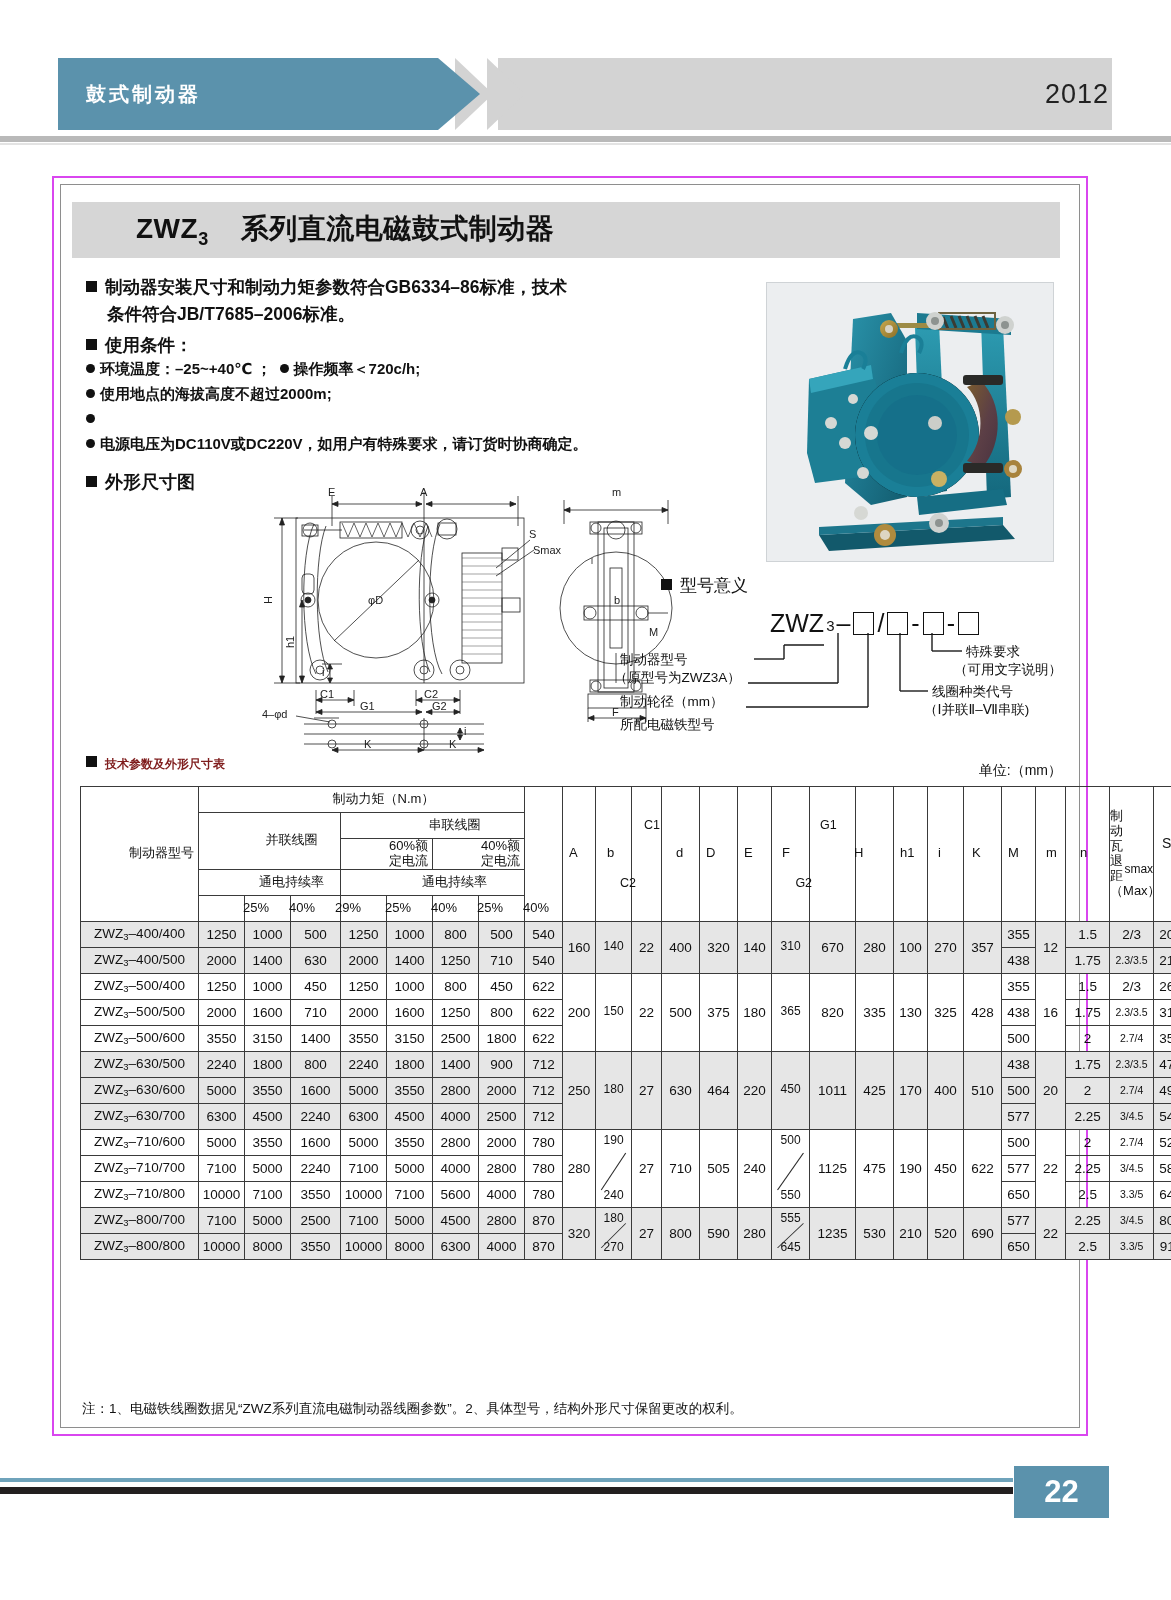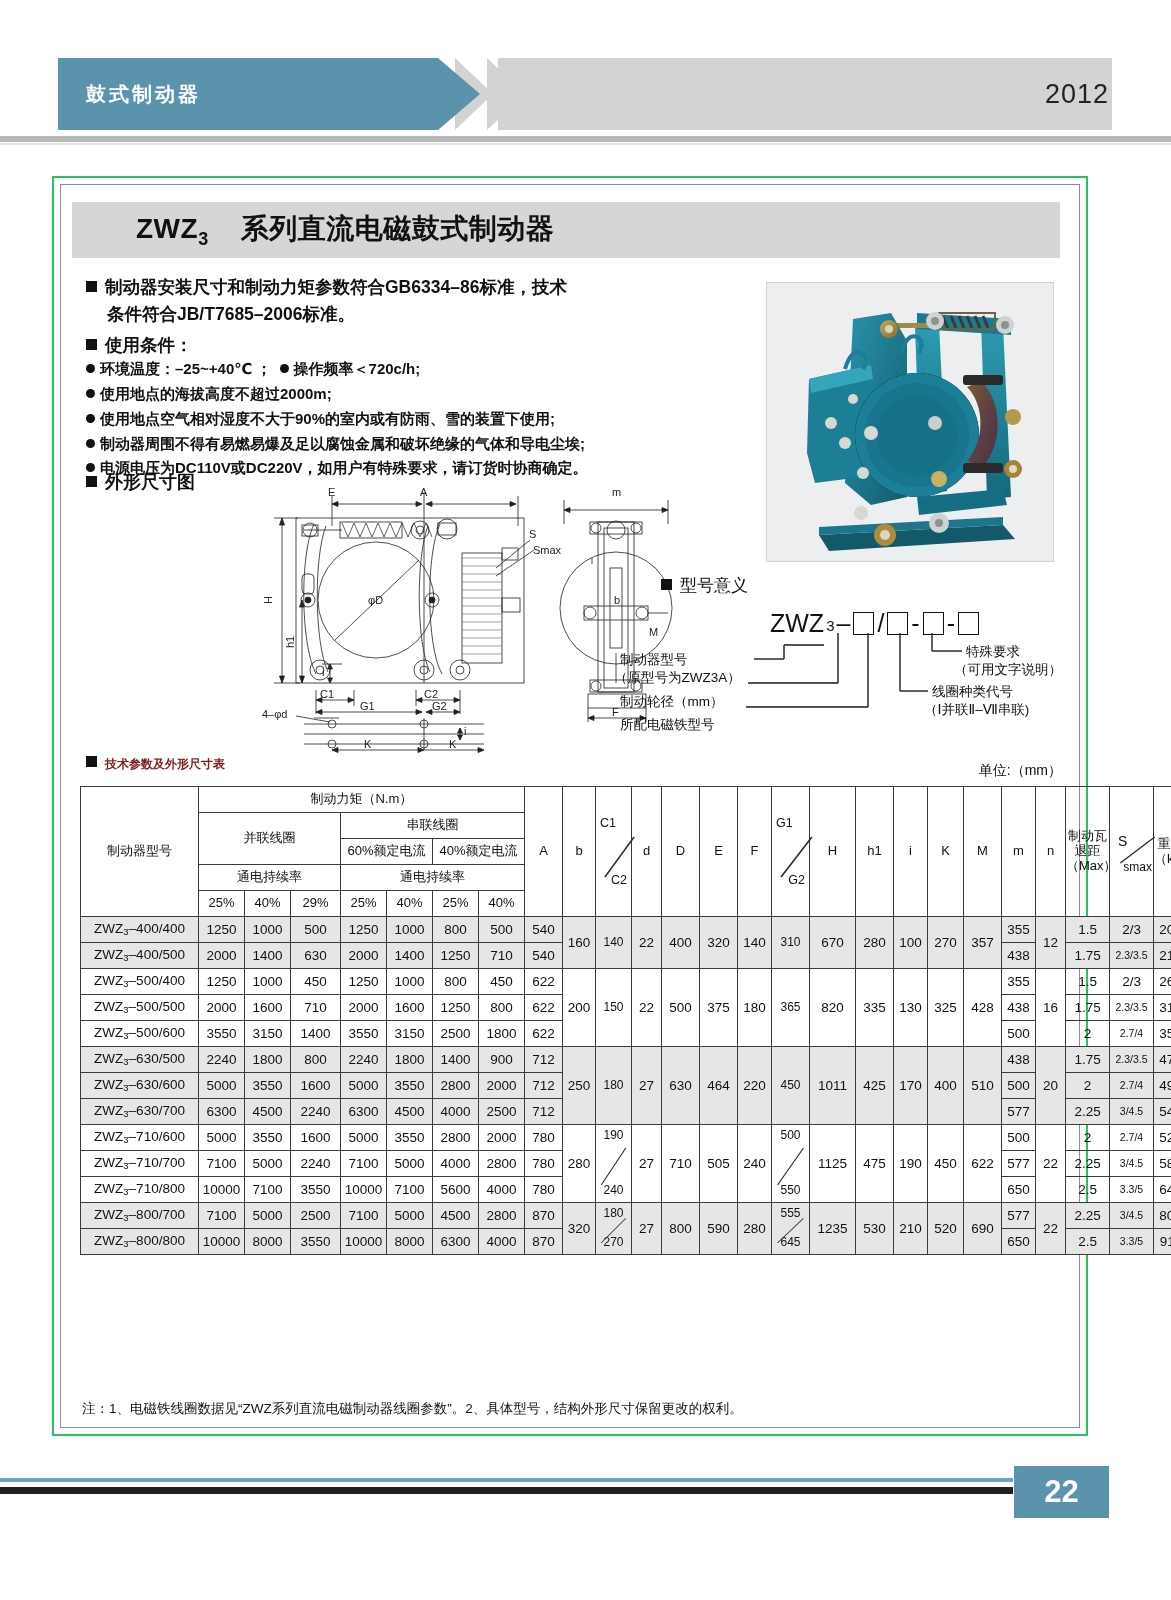--- a/index.html
+++ b/index.html
@@ -50,21 +50,21 @@
     background:#b9b9b9;
   }
   .hdr-rule2 {
     position:absolute; left:0; top:143px; width:1171px; height:2px;
     background:#e3e3e3;
   }
 
   
   .frame {
     position:absolute; left:52px; top:176px; width:1036px; height:1260px;
-    border:2px solid #22c55e; background:#ffffff;
+    border:2px solid #d946ef; background:#ffffff;
   }
   .frame-inner {
     position:absolute; left:6px; top:6px; right:6px; bottom:6px;
     border:1px solid #8e8e8e;
   }
 
   
   .sec-title {
     position:absolute; left:18px; top:24px; width:988px; height:56px;
     background:#d6d6d6;
@@ -138,21 +138,21 @@
   table.spec {
     border-collapse:collapse; width:984px;
     font-size:13.5px; color:#111; table-layout:fixed;
   }
   table.spec th, table.spec td {
     border:1px solid #3a3a3a;
     text-align:center; vertical-align:middle;
     padding:0; height:26px; line-height:1.15;
     font-weight:normal;
   }
-  table.spec th { font-size:13px; }
+  table.spec th { font-size:13px;padding-left:44px; }
   td.model { text-align:left; padding-left:7px; font-size:13.5px; white-space:nowrap; }
   td.model sub, .msub { font-size:9.5px; vertical-align:-2px; }
   tr.shade td { background:#e6e6e6; }
   td.small { font-size:10.5px; }
   .diag {
     position:relative; height:100%;
   }
   .diag .tl { position:absolute; left:4px; top:1px; font-size:12.5px; }
   .diag .br { position:absolute; right:4px; bottom:1px; font-size:12.5px; }
   .diag .line {
@@ -208,24 +208,21 @@
     <div class="spec-head">
       <span class="sq"></span><span>使用条件：</span>
     </div>
     <div class="spec-li">
       <span class="dot"></span><span>环境温度：–25~+40℃ ；</span><span class="sep"></span><span class="dot"></span><span>操作频率＜720c/h;</span>
     </div>
     <div class="spec-li">
       <span class="dot"></span><span>使用地点的海拔高度不超过2000m;</span>
     </div>
     <div class="spec-li">
-      <span class="dot"></span><span>使用地点空气相对湿度不大于90%的室内或有防雨、雪的装置下使用;</span>
-    </div>
-    <div class="spec-li">
-      <span class="dot"></span><span>制动器周围不得有易燃易爆及足以腐蚀金属和破坏绝缘的气体和导电尘埃;</span>
+      <span class="dot"></span>
     </div>
     <div class="spec-li">
       <span class="dot"></span><span>电源电压为DC110V或DC220V，如用户有特殊要求，请订货时协商确定。</span>
     </div>
   </div>
 
   <div class="draw-head">
     <span class="sq"></span><span>外形尺寸图</span>
   </div>
 

